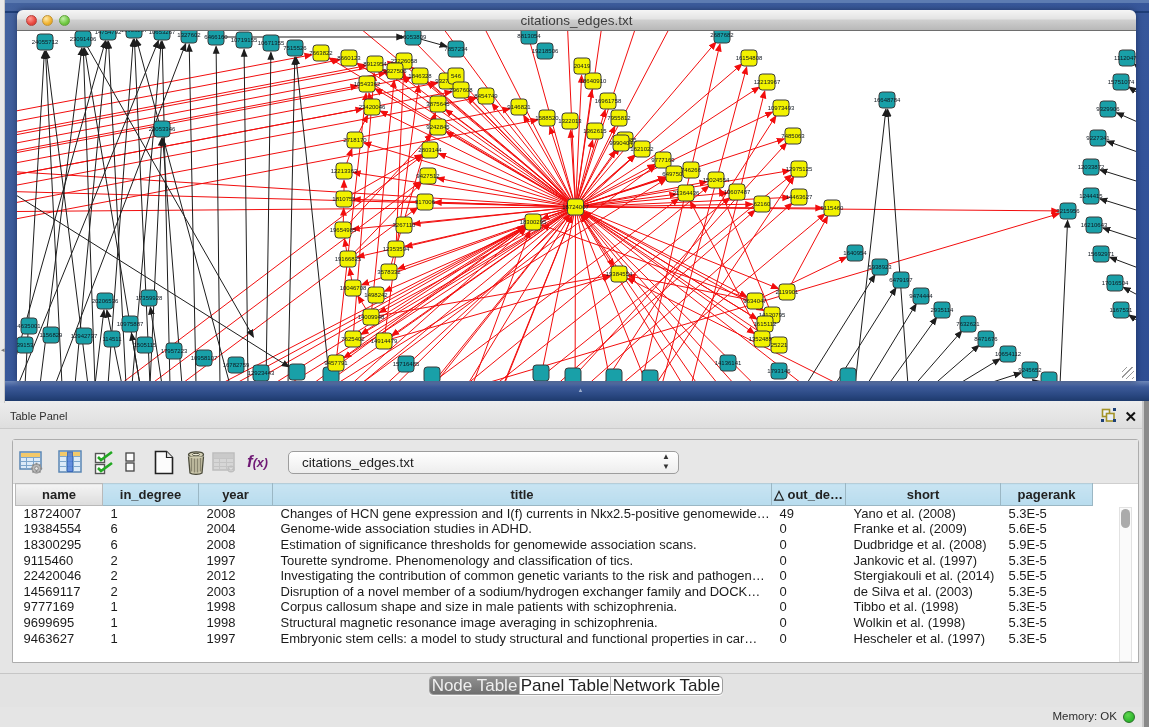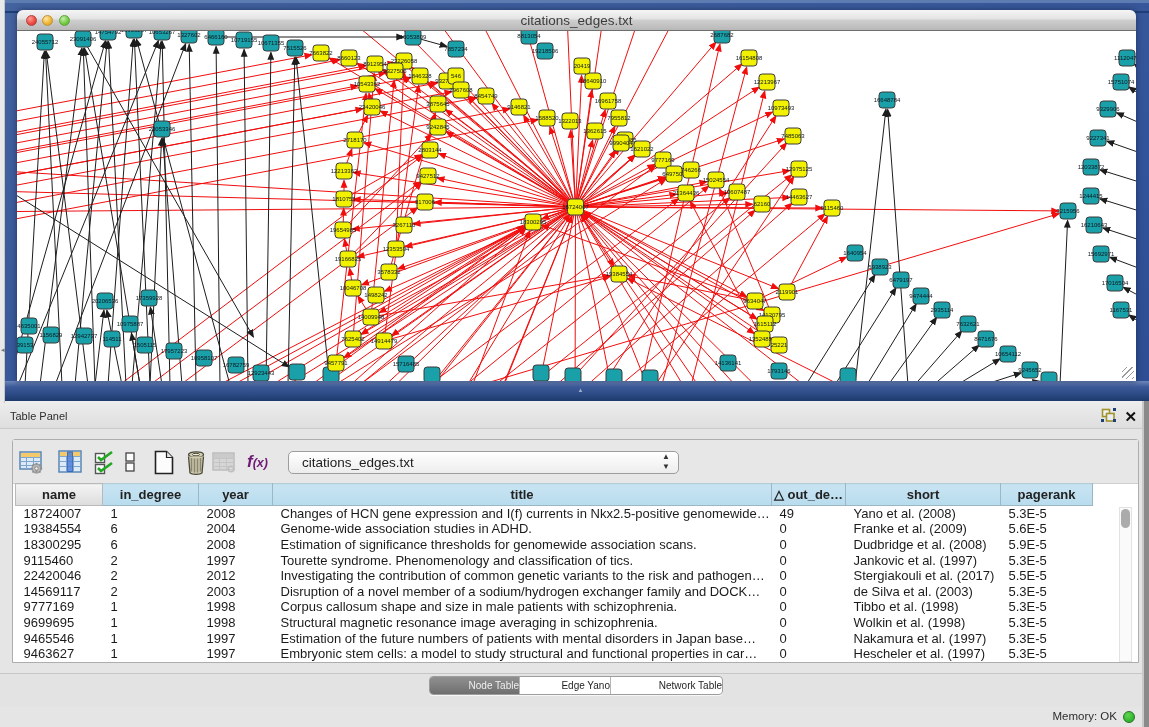--- a/index.html
+++ b/index.html
@@ -36,21 +36,21 @@
 table.grid{border-collapse:collapse;position:absolute;left:2px;top:43px;font-size:13px;color:#1b1b1b;table-layout:fixed}
 table.grid th{height:22px;font-weight:bold;font-size:13px;color:#222;
  background:linear-gradient(#c8e4f2,#b8dcee);border:1px solid #9bb7c4;border-top:1px solid #b6cdd8;overflow:hidden;white-space:nowrap}
 table.grid th.gray{background:linear-gradient(#f4f4f4,#dcdcdc);border:1px solid #b9b9b9}
 table.grid td{height:15.6px;padding:0 0 0 8px;white-space:nowrap;overflow:hidden;border:none}
 #vsb{position:absolute;right:6px;top:67px;width:13px;height:155px;background:#fafafa;border:1px solid #e2e2e2}
 #vsb .th{position:absolute;left:1px;top:1px;width:9px;height:19px;border-radius:5px;background:#ababab}
 #tabbar{position:absolute;left:0;top:272px;width:1149px;height:34px;background:#e3e3e3;border-top:1px solid #c6c6c6}
 #segs{position:absolute;left:429px;top:2px;height:19px;border:1px solid #9d9d9d;border-radius:4px;overflow:hidden;
  background:#fff;box-shadow:0 1px 0 rgba(255,255,255,.7)}
-#segs div{float:left;height:100%;line-height:18px;font-size:10px;color:#1f1f1f;text-align:right}
+#segs div{float:left;height:100%;line-height:18px;font-size:17px;color:#1f1f1f;text-align:center}
 #segs .sel{background:linear-gradient(#909090,#6f6f6f);color:#efefef}
 #segs .sep{width:1px;background:#b5b5b5}
 #status{position:absolute;left:8px;top:300px;width:1143px;height:26px}
 #status .m{position:absolute;right:34px;top:9px;font-size:11.5px;color:#2d2d2d}
 #status .dot{position:absolute;right:16px;top:10px;width:12px;height:12px;border-radius:50%;
  background:radial-gradient(circle at 38% 32%,#5fd74f,#2db52d 70%);border:1px solid #2a7128}
 #rline{position:absolute;right:0px;top:0px;width:7px;height:326px;background:linear-gradient(90deg,#c9c9c9 0 2px,#8a8a8a 2px 100%)}
 .ico{position:absolute;top:10px}
 </style></head>
 <body>
@@ -677,21 +677,21 @@
             <td>0</td>
             <td>Jankovic et al. (1997)</td>
             <td>5.3E-5</td>
           </tr>
           <tr>
             <td>22420046</td>
             <td>2</td>
             <td>2012</td>
             <td>Investigating the contribution of common genetic variants to the risk and pathogen…</td>
             <td>0</td>
-            <td>Stergiakouli et al. (2017)</td>
+            <td>Stergiakouli et al. (2014)</td>
             <td>5.5E-5</td>
           </tr>
           <tr>
             <td>14569117</td>
             <td>2</td>
             <td>2003</td>
             <td>Disruption of a novel member of a sodium/hydrogen exchanger family and DOCK…</td>
             <td>0</td>
             <td>de Silva et al. (2003)</td>
             <td>5.3E-5</td>
@@ -705,29 +705,20 @@
             <td>Tibbo et al. (1998)</td>
             <td>5.3E-5</td>
           </tr>
           <tr>
             <td>9699695</td>
             <td>1</td>
             <td>1998</td>
             <td>Structural magnetic resonance image averaging in schizophrenia.</td>
             <td>0</td>
             <td>Wolkin et al. (1998)</td>
-            <td>5.3E-5</td>
-          </tr>
-          <tr>
-            <td>9465546</td>
-            <td>1</td>
-            <td>1997</td>
-            <td>Estimation of the future numbers of patients with mental disorders in Japan base…</td>
-            <td>0</td>
-            <td>Nakamura et al. (1997)</td>
             <td>5.3E-5</td>
           </tr>
           <tr>
             <td>9463627</td>
             <td>1</td>
             <td>1997</td>
             <td>Embryonic stem cells: a model to study structural and functional properties in car…</td>
             <td>0</td>
             <td>Hescheler et al. (1997)</td>
             <td>5.3E-5</td>
@@ -735,21 +726,21 @@
         </tbody>
       </table>
   <div id="vsb">
         <div class="th"></div>
       </div>
  </div>
  <div id="tabbar">
   <div id="segs">
     <div class="sel" style="width:89px">Node Table</div>
         <div class="sep"></div>
-    <div style="width:90px">Edge Yano</div>
+    <div style="width:90px">Panel Table</div>
         <div class="sep"></div>
     <div style="width:111px">Network Table</div>
   </div>
  </div>
  <div id="status">
    <div class="m">Memory: OK</div>
       <div class="dot"></div>
  </div>
  <div id="rline"></div>
 </div>

